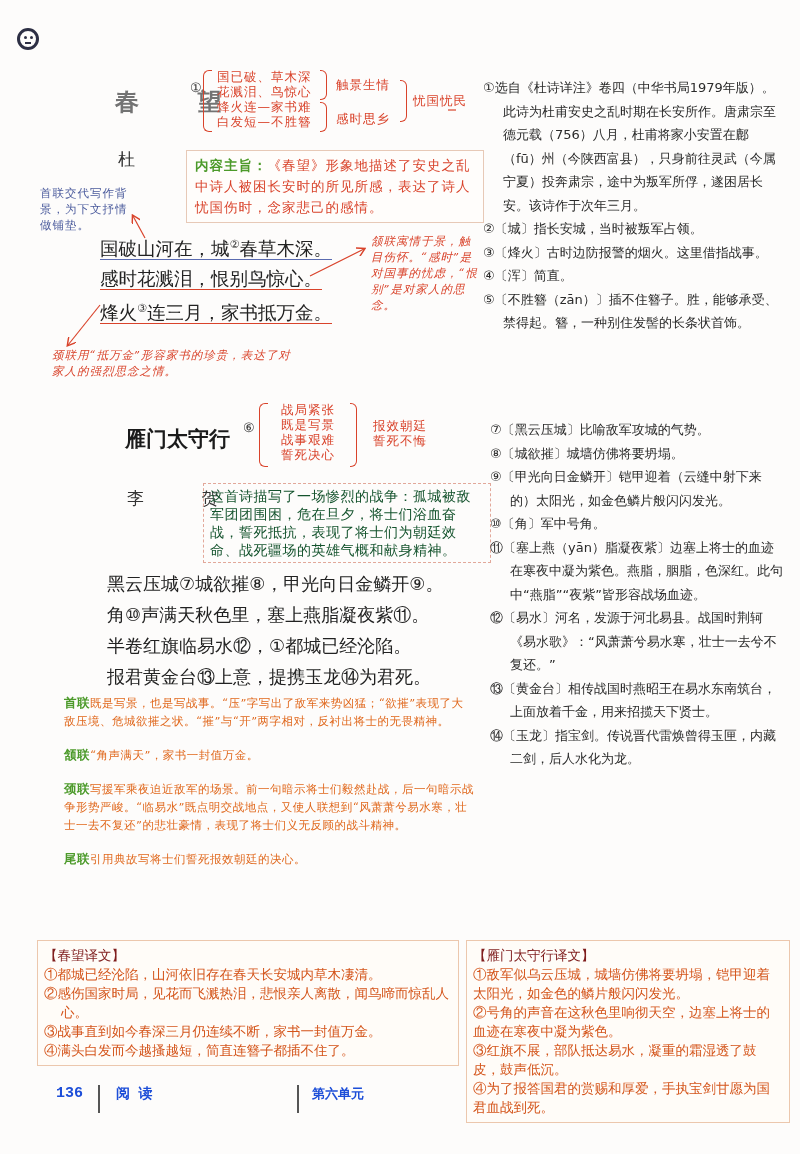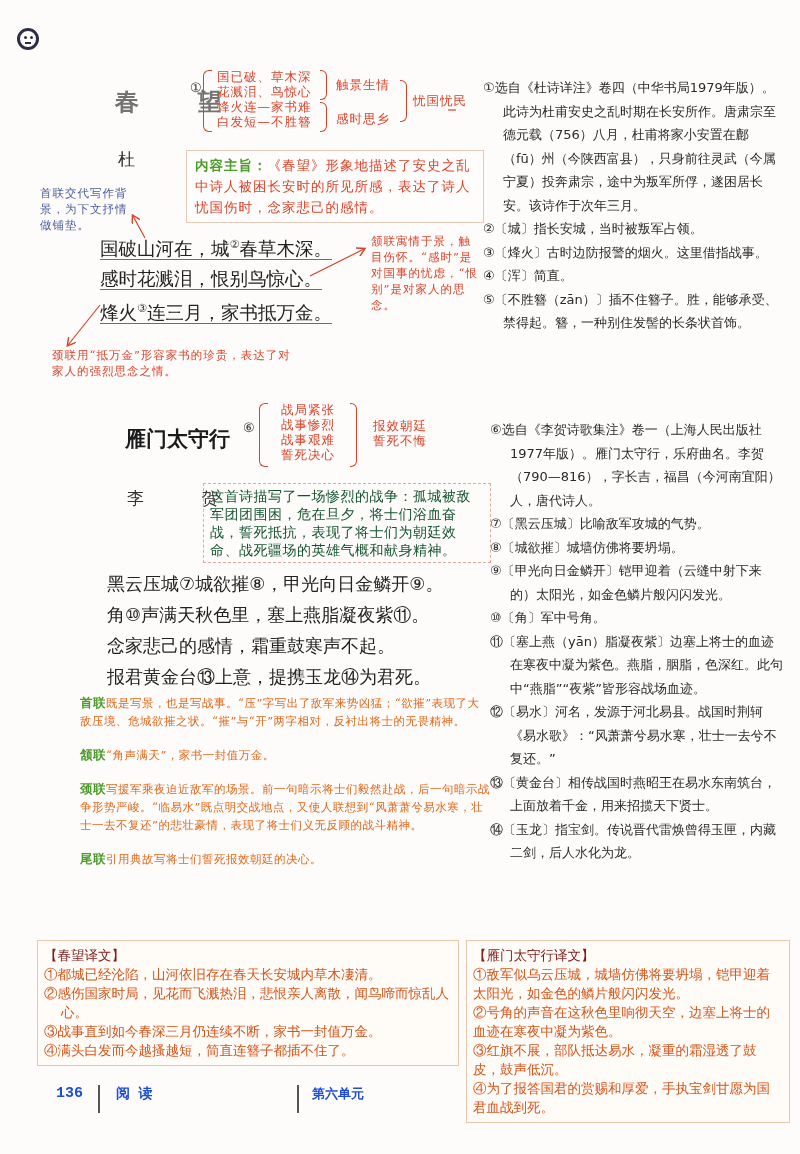--- a/index.html
+++ b/index.html
@@ -1,18 +1,18 @@
 <!DOCTYPE html>
 <html><head>
 <meta charset="utf-8">
 <style>
   html,body{margin:0;padding:0;background:#fdfcfb;}
   body{width:800px;height:1154px;position:relative;overflow:hidden;font-family:"DejaVu Serif",serif;color:#222;}
   .abs{position:absolute;}
-  .red{color:#d9432b;}
+  .red{color:#d9432b;font-style:italic;}
   .blue{color:#4a5a9c;}
   .smiley{left:17px;top:28px;width:22px;height:22px;border:3px solid #2d2f44;border-radius:50%;box-sizing:border-box;}
   .smiley .e1,.smiley .e2{position:absolute;top:5px;width:3px;height:3px;background:#2d2f44;border-radius:50%;}
   .smiley .e1{left:4px}.smiley .e2{left:10px}
   .smiley .m{position:absolute;left:5px;top:11px;width:6px;height:1.5px;background:#2d2f44;}
 
   .title{font-family:Liberation Mono, monospace;font-weight:bold;font-size:24px;color:#737373;letter-spacing:22px;}
   .title2{font-family:"DejaVu Sans",sans-serif;font-weight:bold;font-size:21px;color:#1b1b1b;}
   .sup{font-size:11px;vertical-align:super;color:#333;}
   .author{font-size:17px;color:#333;letter-spacing:26px;}
@@ -28,21 +28,21 @@
   .poem .line{white-space:nowrap;}
   .ul-blue{border-bottom:1.5px solid #5a6bb0;}
   .ul-red{border-bottom:1.5px solid #d9432b;}
   .note-small{font-size:11.5px;line-height:16px;letter-spacing:1px;}
 
   .fn{font-family:"DejaVu Sans",sans-serif;font-size:13px;line-height:23.5px;color:#2a2a2a;}
   .fn .item{padding-left:20px;text-indent:-20px;}
 
   .dashbox{border:1.5px dashed #e2a89a;padding:3px 6px;font-size:14px;line-height:18px;color:#14532d;letter-spacing:.5px;}
 
-  .analysis{font-size:11.5px;line-height:18px;color:#e0681d;letter-spacing:.5px;margin-left:16px;}
+  .analysis{font-size:11.5px;line-height:18px;color:#e0681d;letter-spacing:.5px;}
   .analysis p{margin:0 0 16px 0;}
   .analysis b{color:#4c9a2a;font-family:"DejaVu Sans",sans-serif;font-size:12.5px;}
 
   .transbox{border:1.5px solid #ecc7ad;background:#fffcf8;font-size:13.5px;line-height:19px;color:#d4541a;padding:5px 6px;}
   .transbox .hd{color:#7f1d1d;}
   .transbox .item{padding-left:17px;text-indent:-17px;}
 
   .footer{font-family:Liberation Mono, monospace;font-weight:bold;font-size:15px;color:#1d4ed8;}
   .vbar{width:1.5px;background:#555;}
   svg.arrows{position:absolute;left:0;top:0;pointer-events:none;}
@@ -109,50 +109,49 @@
   <div class="item">④〔浑〕简直。</div>
   <div class="item">⑤〔不胜簪（zān）〕插不住簪子。胜，能够承受、禁得起。簪，一种别住发髻的长条状首饰。</div>
 </div>
 
 <div class="abs title2" style="left:125px;top:425px;">雁门太守行</div>
 <span class="abs sup" style="left:243px;top:420px;font-size:13px;">⑥</span>
 
 <div class="abs brace bl" style="left:259px;top:403px;width:8px;height:62px;"></div>
 <div class="abs brace-text" style="left:281px;top:402px;">
   <div>战局紧张</div>
-  <div>战事惨烈</div>
+  <div>既是写景</div>
   <div>战事艰难</div>
   <div>誓死决心</div>
 </div>
 <div class="abs brace br" style="left:350px;top:403px;width:6px;height:62px;"></div>
 <div class="abs brace-text" style="left:373px;top:418px;">
   <div>报效朝廷</div>
   <div>誓死不悔</div>
 </div>
 
 <div class="abs author" style="left:127px;top:487px;">李 贺</div>
 
 <div class="abs dashbox" style="left:203px;top:483px;width:274px;">这首诗描写了一场惨烈的战争：孤城被敌军团团围困，危在旦夕，将士们浴血奋战，誓死抵抗，表现了将士们为朝廷效命、战死疆场的英雄气概和献身精神。</div>
 
 <div class="abs poem" style="left:107px;top:568px;font-size:18px;line-height:31px;">
   <div class="line">黑云压城⑦城欲摧⑧，甲光向日金鳞开⑨。</div>
   <div class="line">角⑩声满天秋色里，塞上燕脂凝夜紫⑪。</div>
-  <div class="line">念家悲己的感情，霜重鼓寒声不起。</div>
+  <div class="line">半卷红旗临易水⑫，①都城已经沦陷。</div>
   <div class="line">报君黄金台⑬上意，提携玉龙⑭为君死。</div>
 </div>
 
 <div class="abs analysis" style="left:64px;top:694px;width:410px;">
   <p><b>首联</b><span>既是写景，也是写战事。“压”字写出了敌军来势凶猛；“欲摧”表现了大敌压境、危城欲摧之状。“摧”与“开”两字相对，反衬出将士的无畏精神。</span></p>
   <p><b>颔联</b><span>“角声满天”，家书一封值万金。</span></p>
   <p><b>颈联</b><span>写援军乘夜迫近敌军的场景。前一句暗示将士们毅然赴战，后一句暗示战争形势严峻。“临易水”既点明交战地点，又使人联想到“风萧萧兮易水寒，壮士一去不复还”的悲壮豪情，表现了将士们义无反顾的战斗精神。</span></p>
   <p><b>尾联</b><span>引用典故写将士们誓死报效朝廷的决心。</span></p>
 </div>
 
 <div class="abs fn" style="left:490px;top:418px;width:295px;">
-  <div class="item">⑥选自《李贺诗歌集注》卷一（上海人民出版社1977年版）。雁门太守行，乐府曲名。李贺（790—816），字长吉，福昌（今河南宜阳）人，唐代诗人。</div>
   <div class="item">⑦〔黑云压城〕比喻敌军攻城的气势。</div>
   <div class="item">⑧〔城欲摧〕城墙仿佛将要坍塌。</div>
   <div class="item">⑨〔甲光向日金鳞开〕铠甲迎着（云缝中射下来的）太阳光，如金色鳞片般闪闪发光。</div>
   <div class="item">⑩〔角〕军中号角。</div>
   <div class="item">⑪〔塞上燕（yān）脂凝夜紫〕边塞上将士的血迹在寒夜中凝为紫色。燕脂，胭脂，色深红。此句中“燕脂”“夜紫”皆形容战场血迹。</div>
   <div class="item">⑫〔易水〕河名，发源于河北易县。战国时荆轲《易水歌》：“风萧萧兮易水寒，壮士一去兮不复还。”</div>
   <div class="item">⑬〔黄金台〕相传战国时燕昭王在易水东南筑台，上面放着千金，用来招揽天下贤士。</div>
   <div class="item">⑭〔玉龙〕指宝剑。传说晋代雷焕曾得玉匣，内藏二剑，后人水化为龙。</div>
 </div>
 

